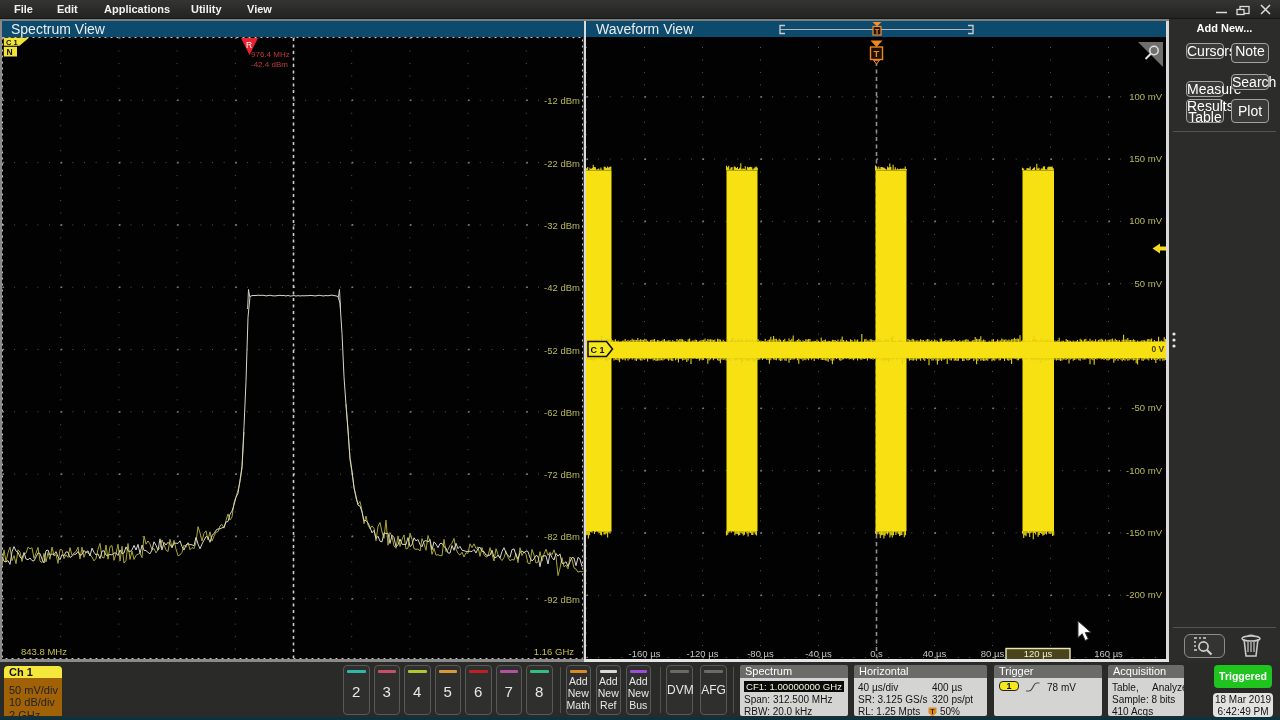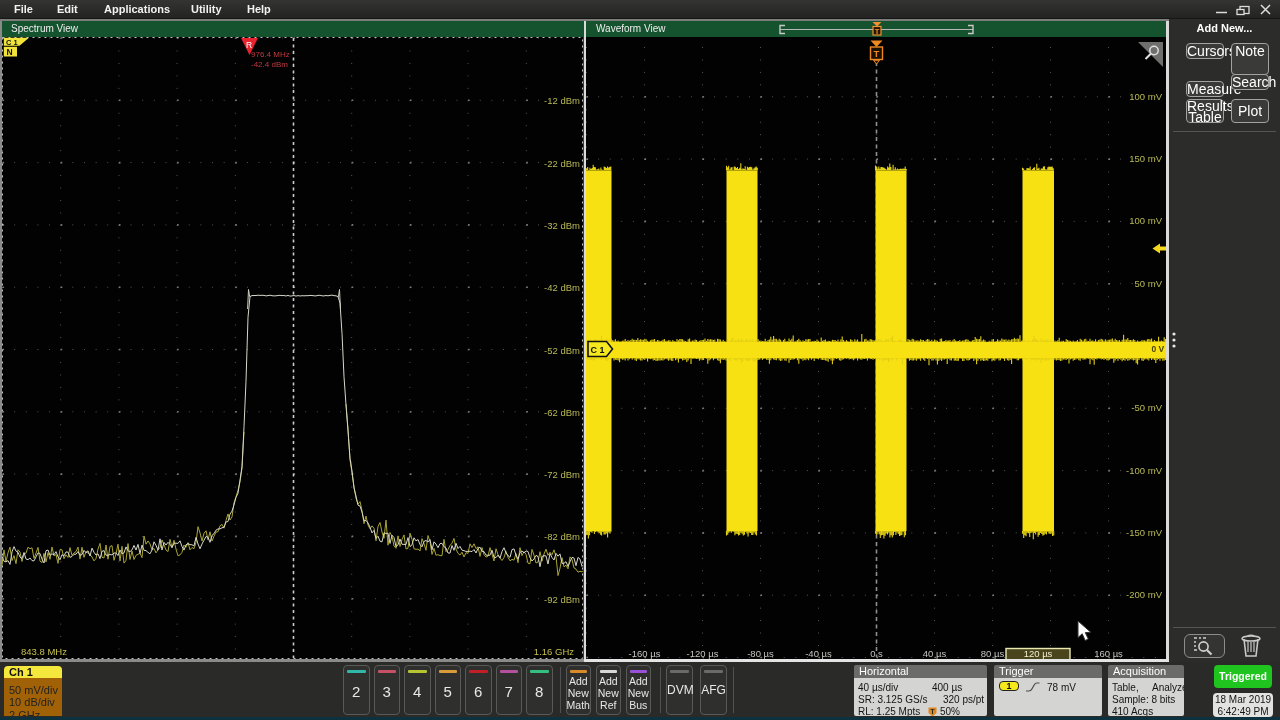--- a/index.html
+++ b/index.html
@@ -1,38 +1,38 @@
 <!DOCTYPE html>
 <html><head><meta charset="utf-8"><style>
 *{margin:0;padding:0;box-sizing:border-box}
 html,body{width:1280px;height:720px;overflow:hidden;background:#2a2a28;font-family:"Liberation Sans",sans-serif}
 .abs{position:absolute}
 #stage{position:relative;width:1280px;height:720px;transform:translateZ(0)}
 .menu{left:0;top:0;width:1280px;height:19px;background:linear-gradient(#343432,#232321);border-bottom:1px solid #161616;color:#f2f2f2;font-size:11px;font-weight:bold}
 .menu span{position:absolute;top:3px}
-.ttlbar{top:0;height:16px;background:#14532d;color:#ececec;font-size:10px;line-height:16px}
+.ttlbar{top:0;height:16px;background:#0c4a6e;color:#ececec;font-size:14px;line-height:16px}
 .plot{background:#020202}
 .axlbl{position:absolute;color:#b8b856;font-size:9.5px;white-space:nowrap}
 .sidebtn{position:absolute;background:#3a3a38;border:1px solid #a2a2a0;border-radius:4px;color:#fff;font-size:14px;text-align:center}
 .badge{position:absolute;border-radius:2px;overflow:hidden;font-size:10px}
 .badge .hd{background:#6b6b69;color:#fff;height:13px;line-height:13px;padding-left:5px;font-size:11px}
 .badge .bd{background:#d4d4d2;color:#141414;position:absolute;left:0;right:0;top:13px;bottom:0}
 .chbtn{position:absolute;top:665px;height:50px;background:#2f2f2d;border:1px solid #595957;border-radius:4px;color:#e8e8e8;text-align:center}
 .chbtn .cl{position:absolute;left:3px;right:3px;top:4px;height:2.5px;border-radius:1px}
 .sep{position:absolute;top:667px;height:46px;width:1px;background:#515151}
 .row{position:absolute;white-space:nowrap}
 </style></head><body>
 <div id="stage">
 
 <div class="abs menu">
  <span style="left:14px">File</span>
       <span style="left:57px">Edit</span>
  <span style="left:104px">Applications</span>
       <span style="left:191px">Utility</span>
- <span style="left:247px">Help</span>
+ <span style="left:247px">View</span>
 </div>
 <svg class="abs" style="left:1200px;top:0" width="80" height="19">
  <line x1="16" y1="12.5" x2="27" y2="12.5" stroke="#dcdcdc" stroke-width="1.5"></line>
  <rect x="40" y="6.5" width="9" height="7" fill="none" stroke="#dcdcdc" stroke-width="1.3"></rect>
  <rect x="37" y="9.5" width="7" height="5" fill="#2a2a28" stroke="#dcdcdc" stroke-width="1.3"></rect>
  <path d="M61,5 l9,9 M70,5 l-9,9" stroke="#dcdcdc" stroke-width="1.5"></path>
 </svg>
 
 <div class="abs" style="left:0;top:19px;width:1169px;height:2px;background:#7d7d7a"></div>
 
@@ -193,21 +193,21 @@
         <div class="axlbl" style="left:406.5px;top:611px;transform:translateX(-50%);color:#c4c4c0">80 µs</div>
         <div class="axlbl" style="left:452px;top:611px;transform:translateX(-50%);color:#efefce">120 µs</div>
         <div class="axlbl" style="left:522.5px;top:611px;transform:translateX(-50%);color:#c4c4c0">160 µs</div>
   <div class="axlbl" style="left:565.5px;top:306.5px;color:#4a4005;font-size:8.5px;font-weight:bold">0 V</div>
  </div>
 </div>
 
 <div class="abs" style="left:1169px;top:19px;width:111px;height:643px;background:#2c2c2a">
  <div class="abs" style="left:0;top:3px;width:111px;text-align:center;color:#fff;font-size:11px;font-weight:bold">Add New...</div>
  <div class="sidebtn" style="left:17px;top:24px;width:38px;height:16px;line-height:15px">Cursors</div>
- <div class="sidebtn" style="left:62px;top:24px;width:38px;height:32px;line-height:15px">Note</div>
+ <div class="sidebtn" style="left:62px;top:24px;width:38px;height:20px;line-height:15px">Note</div>
  <div class="sidebtn" style="left:17px;top:62px;width:38px;height:16px;line-height:15px">Measure</div>
  <div class="sidebtn" style="left:62px;top:55px;width:38px;height:16px;line-height:15px">Search</div>
  <div class="sidebtn" style="left:17px;top:80px;width:38px;height:24px;line-height:11px;padding-top:1px">Results<br>Table</div>
  <div class="sidebtn" style="left:62px;top:80px;width:38px;height:24px;line-height:22px">Plot</div>
  <div class="abs" style="left:4px;top:112px;width:103px;height:1px;background:#55554f"></div>
  <div class="abs" style="left:4px;top:608px;width:103px;height:1px;background:#55554f"></div>
  <svg width="6" height="18" style="position:absolute;left:2px;top:312px">
   <circle cx="3" cy="3" r="1.6" fill="#e8e8e8"></circle>
         <circle cx="3" cy="9" r="1.6" fill="#e8e8e8"></circle>
         <circle cx="3" cy="15" r="1.6" fill="#e8e8e8"></circle>
@@ -245,28 +245,36 @@
     <div class="chbtn" style="left:595.5px;width:25.5px;font-size:10.5px;line-height:12px;padding-top:9px">Add<br>New<br>Ref<div class="cl" style="background:#d8d8d8"></div></div>
     <div class="chbtn" style="left:625.5px;width:25.5px;font-size:10.5px;line-height:12px;padding-top:9px">Add<br>New<br>Bus<div class="cl" style="background:#9a4fd9"></div></div>
 
 <div class="sep" style="left:560px"></div>
 <div class="sep" style="left:660px"></div>
 <div class="sep" style="left:733px"></div>
 
 <div class="chbtn" style="left:666px;width:27px;font-size:12px;line-height:48px">DVM<div class="cl" style="background:#6a6a68"></div></div>
 <div class="chbtn" style="left:700px;width:27px;font-size:12px;line-height:48px">AFG<div class="cl" style="background:#6a6a68"></div></div>
 
+<div class="badge" style="left:740px;top:665px;width:108px;height:51px">
+ <div class="hd">Spectrum</div>
+ <div class="bd">
+  <div class="row" style="left:4px;top:3px;background:#0a0a0a;color:#f5f5da;padding:0 2px;font-size:9.6px;line-height:11px">CF1: 1.00000000 GHz</div>
+  <div class="row" style="left:4px;top:16px">Span: 312.500 MHz</div>
+  <div class="row" style="left:4px;top:28px">RBW: 20.0 kHz</div>
+ </div>
+</div>
 
 <div class="badge" style="left:854px;top:665px;width:133px;height:51px">
  <div class="hd">Horizontal</div>
  <div class="bd">
   <div class="row" style="left:4px;top:4px">40 µs/div</div>
         <div class="row" style="left:78px;top:4px">400 µs</div>
   <div class="row" style="left:4px;top:16px">SR: 3.125 GS/s</div>
-        <div class="row" style="left:89px;top:16px">320 ps/pt</div>
+        <div class="row" style="left:78px;top:16px">320 ps/pt</div>
   <div class="row" style="left:4px;top:28px">RL: 1.25 Mpts</div>
   <svg width="9" height="10" style="position:absolute;left:74px;top:29px">
           <polygon points="0.5,0.5 8.5,0.5 8.5,6 4.5,9.5 0.5,6" fill="#e08820"></polygon>
           <text x="4.5" y="7" font-size="6.5" font-weight="bold" fill="#222" text-anchor="middle">T</text>
         </svg>
   <div class="row" style="left:86px;top:28px">50%</div>
  </div>
 </div>
 
 <div class="badge" style="left:994px;top:665px;width:108px;height:51px">

